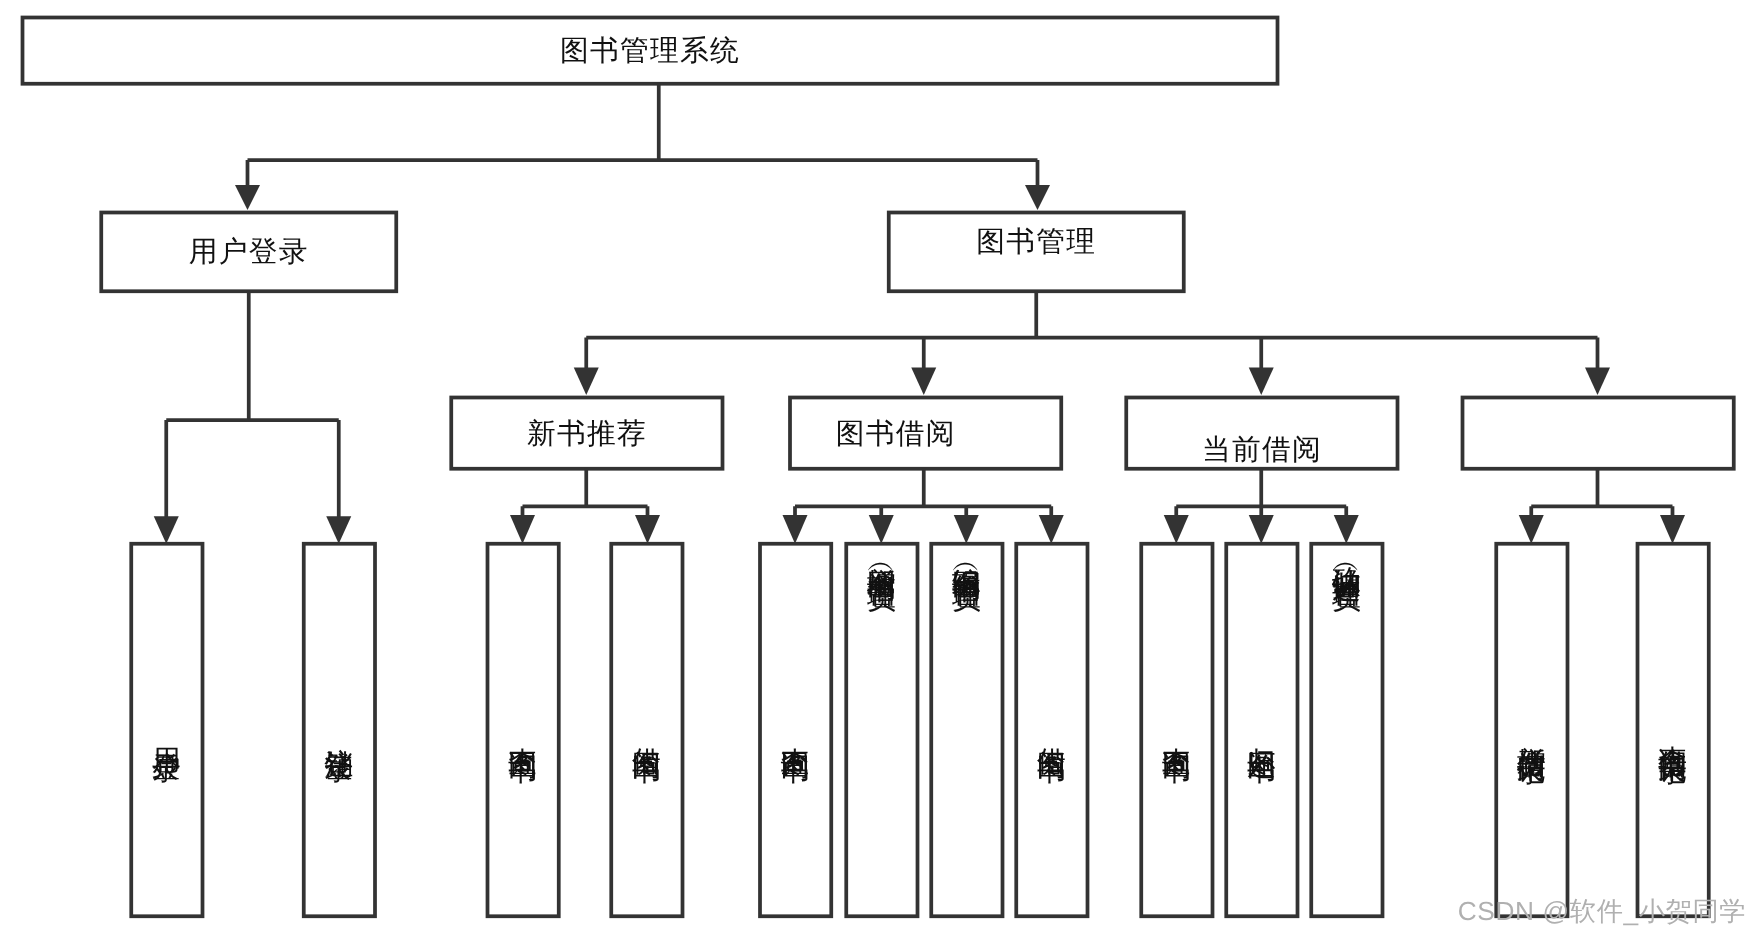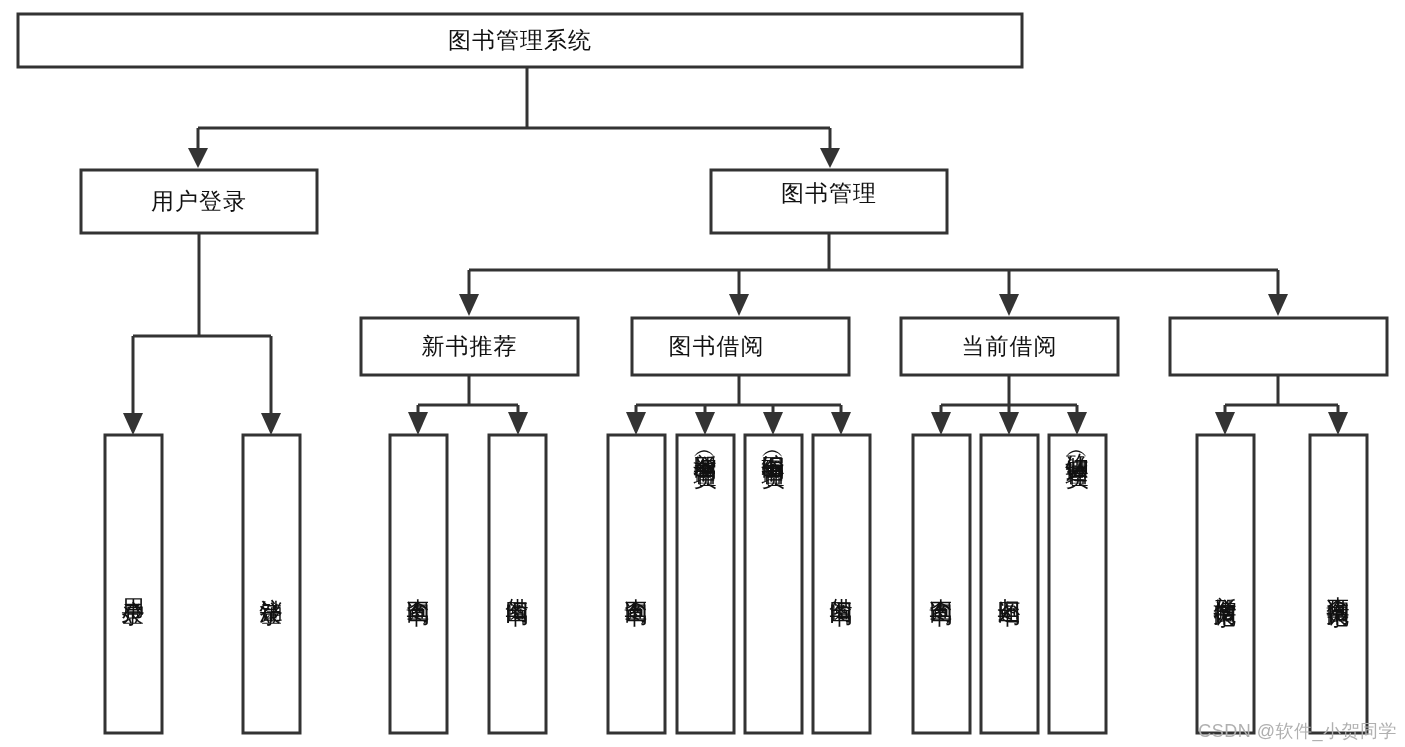--- a/index.html
+++ b/index.html
@@ -71,21 +71,21 @@
     font-size: 23px;
     color: #111111;
     white-space: nowrap;
     letter-spacing: 1px;
   }
   #watermark {
     position: absolute;
     right: 8px;
     bottom: 4px;
     font-family: "Liberation Sans", "DejaVu Sans", sans-serif;
-    font-size: 18px;
+    font-size: 21px;
     color: #b0b0b0;
     white-space: nowrap;
     letter-spacing: 0.5px;
   }
 </style>
 </head>
 <body>
 
 <div id="diagram-root">
 
@@ -192,21 +192,21 @@
   <div class="htext-wrap" style="left:711px; top:170px; width:236px; height:47px;">
     <span class="htext">图书管理</span>
   </div>
 
   <div class="htext-wrap" style="left:361px; top:318px; width:217px; height:57px;">
     <span class="htext">新书推荐</span>
   </div>
   <div class="htext-wrap" style="left:608px; top:318px; width:217px; height:57px;">
     <span class="htext">图书借阅</span>
   </div>
-  <div class="htext-wrap" style="left:901px; top:318px; width:217px; height:57px;">
+  <div class="htext-wrap" style="left:901px; top:318px; width:217px; height:57px;align-items:flex-end;">
     <span class="htext">当前借阅</span>
   </div>
 
   <div class="vtext-wrap" style="left:105px; top:435px; width:57px; height:298px;">
     <span class="vtext">用户登录</span>
   </div>
   <div class="vtext-wrap" style="left:243px; top:435px; width:57px; height:298px;">
     <span class="vtext">注销登录</span>
   </div>
 

